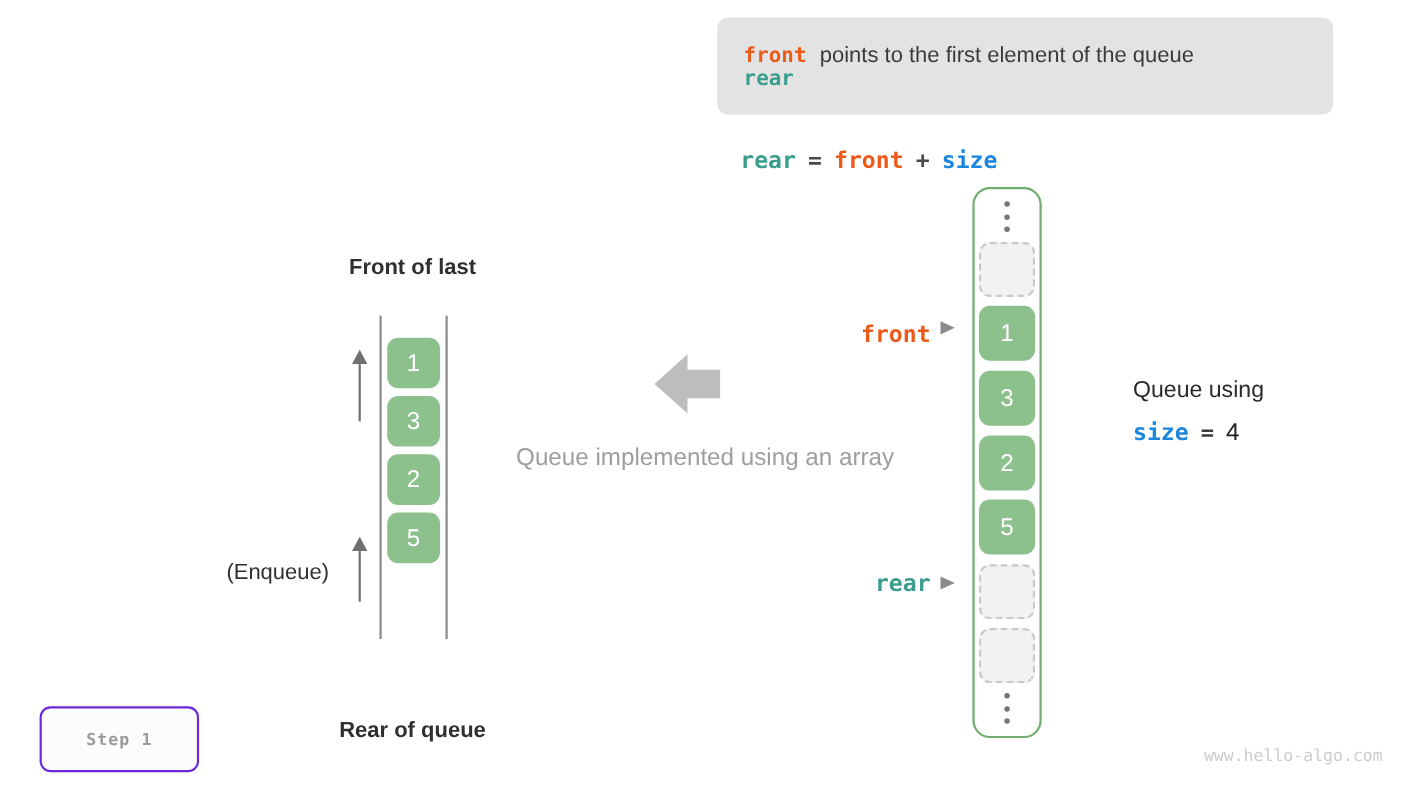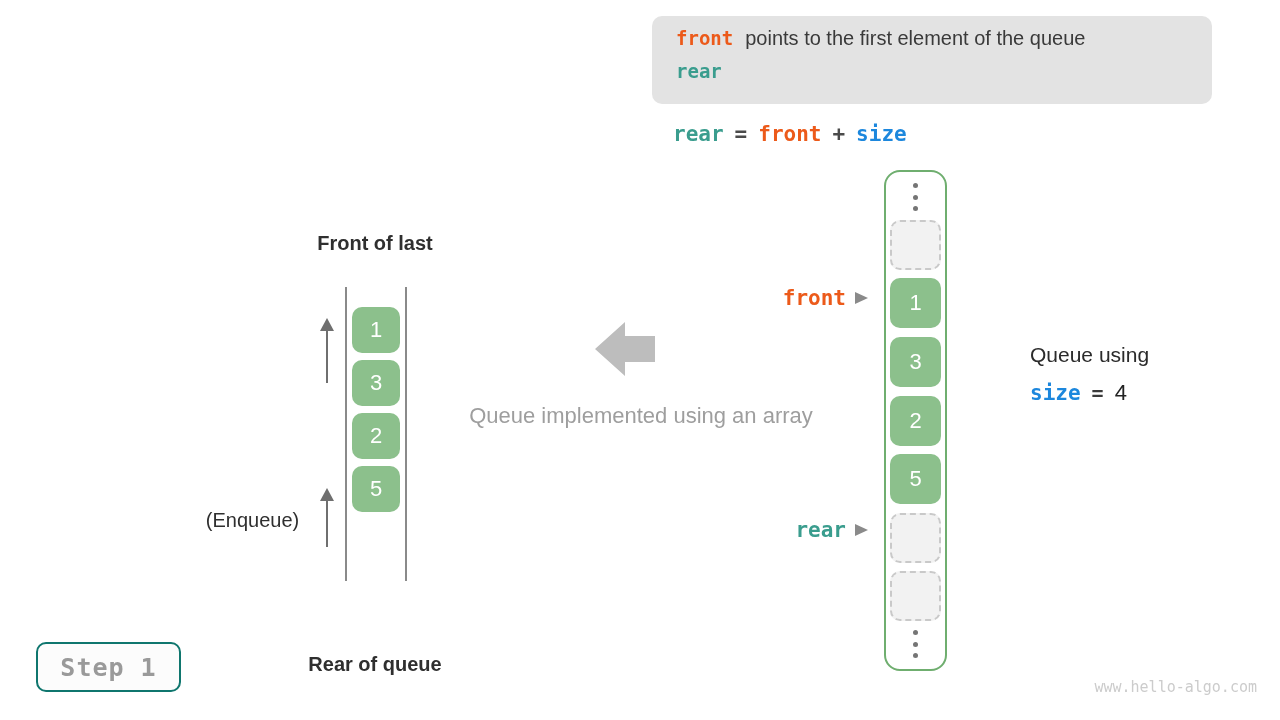--- a/index.html
+++ b/index.html
@@ -39,21 +39,21 @@
   }
   .legend-line {
     display: flex;
     align-items: baseline;
     gap: 12px;
     height: 33px;
     font-size: 20px;
     color: #3a3a3a;
   }
   .legend-line .code { font-size: 19px; }
-  .code.orange { color: var(--orange); }
+  .code.orange { color: var(--orange); margin-top: 12px; }
   .code.teal { color: var(--teal); }
   .code.blue { color: var(--blue); }
   .code.dark { color: #4a4a4a; }
 
   
   .formula {
     position: absolute;
     left: 673px; top: 122px;
     display: flex;
     gap: 11px;
@@ -219,30 +219,30 @@
     gap: 11px;
   }
   .qs-line .code { font-size: 21px; }
   .qs-line .qs-op { font-family: "DejaVu Sans Mono", monospace; font-weight: bold; font-size: 20px; color: #3a3a3a; }
   .qs-line .qs-val { font-size: 22px; color: #222222; }
 
   
   .step-badge {
     position: absolute;
     left: 36px; top: 642px;
-    width: 145px; height: 50px;
-    border: 2px solid #0f766e;
+    width: 145px; height: 60px;
+    border: 2px solid #6d28d9;
     border-radius: 10px;
     background: #fcfcfc;
     display: flex;
     align-items: center;
     justify-content: center;
     font-family: "DejaVu Sans Mono", monospace;
     font-weight: bold;
-    font-size: 25px;
+    font-size: 15px;
     color: #9a9a9a;
     letter-spacing: 1px;
   }
 
   
   .watermark {
     position: absolute;
     right: 23px; top: 678px;
     font-family: "DejaVu Sans Mono", monospace;
     font-size: 15px;

